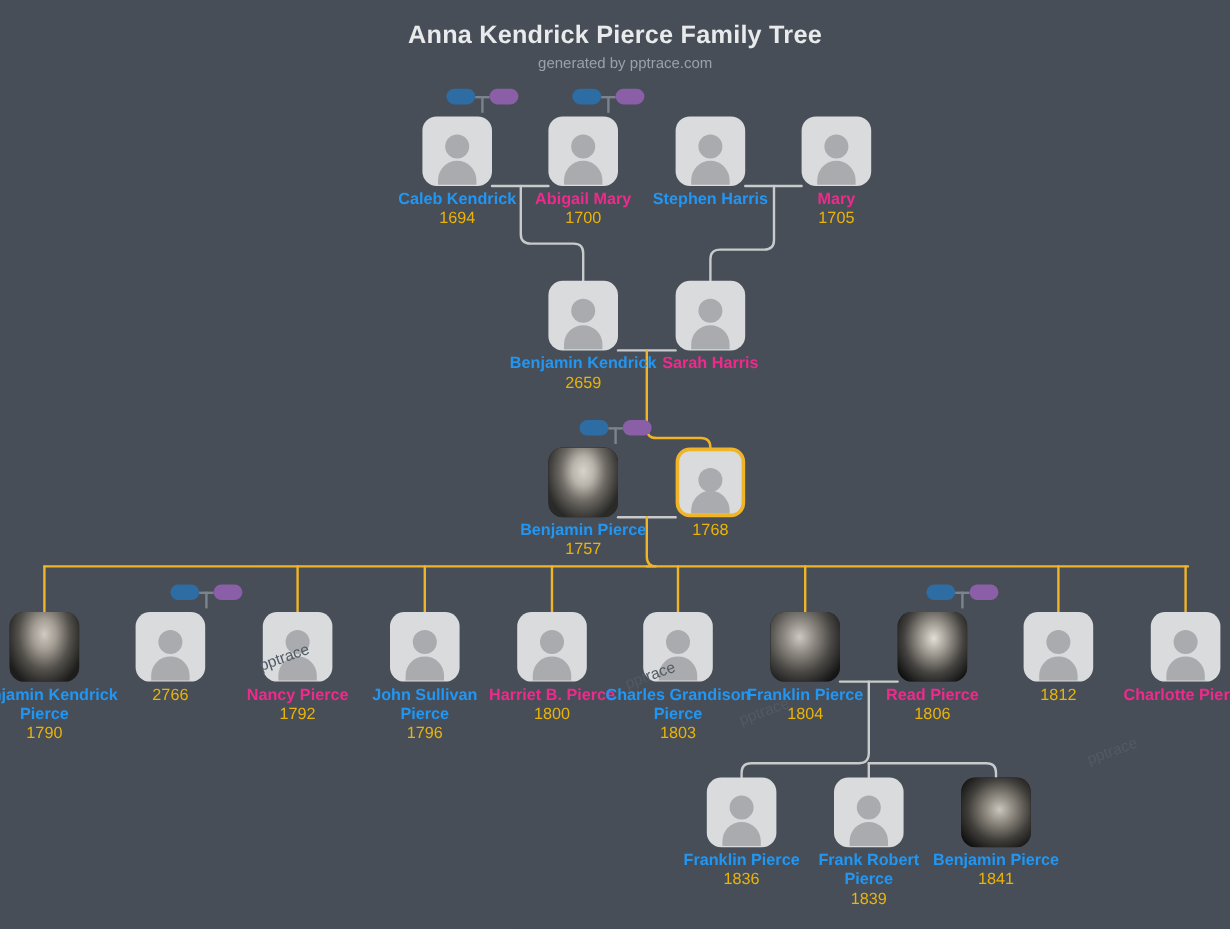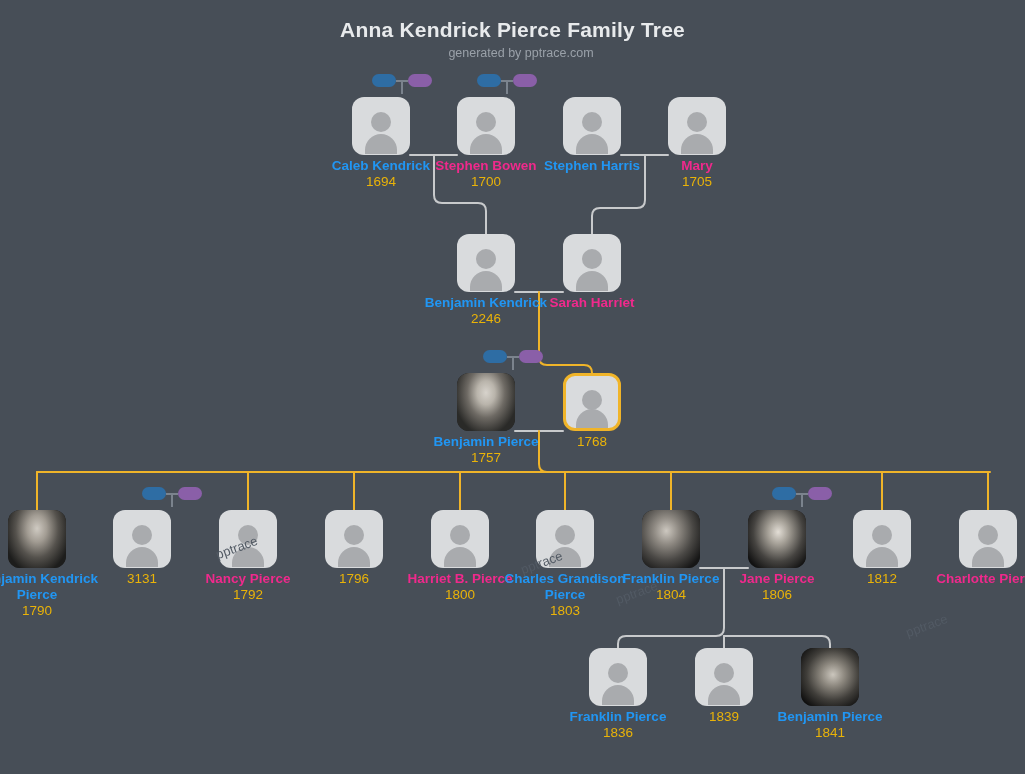--- a/index.html
+++ b/index.html
@@ -127,21 +127,21 @@
         </div>
       </div>
       <div class="person" style="left: 486px; top: 97px;">
         <div class="card">
           <div class="avatar">
             <div class="av-head"></div>
             <div class="av-body"></div>
           </div>
         </div>
         <div class="label">
-          <span class="pname f">Stephen Bowen</span>
+          <span class="pname f">Abigail Mary</span>
           <span class="pyear">1700</span>
         </div>
       </div>
       <div class="person" style="left: 592px; top: 97px;">
         <div class="card">
           <div class="avatar">
             <div class="av-head"></div>
             <div class="av-body"></div>
           </div>
         </div>
@@ -163,32 +163,32 @@
       </div>
       <div class="person" style="left: 486px; top: 234px;">
         <div class="card">
           <div class="avatar">
             <div class="av-head"></div>
             <div class="av-body"></div>
           </div>
         </div>
         <div class="label">
           <span class="pname m">Benjamin Kendrick</span>
-          <span class="pyear">2246</span>
+          <span class="pyear">2659</span>
         </div>
       </div>
       <div class="person" style="left: 592px; top: 234px;">
         <div class="card">
           <div class="avatar">
             <div class="av-head"></div>
             <div class="av-body"></div>
           </div>
         </div>
         <div class="label">
-          <span class="pname f">Sarah Harriet</span>
+          <span class="pname f">Sarah Harris</span>
         </div>
       </div>
       <div class="person" style="left: 486px; top: 373px;">
         <div class="card photo">
           <div class="por" style="background: radial-gradient(at 50% 34%, rgb(215, 211, 204) 0%, rgb(185, 180, 171) 22%, rgb(110, 106, 100) 46%, rgb(42, 42, 40) 78%);"></div>
         </div>
         <div class="label">
           <span class="pname m">Benjamin Pierce</span>
           <span class="pyear">1757</span>
         </div>
@@ -214,21 +214,21 @@
         </div>
       </div>
       <div class="person" style="left: 142px; top: 510px;">
         <div class="card">
           <div class="avatar">
             <div class="av-head"></div>
             <div class="av-body"></div>
           </div>
         </div>
         <div class="label">
-          <span class="pyear">3131</span>
+          <span class="pyear">2766</span>
         </div>
       </div>
       <div class="person" style="left: 248px; top: 510px;">
         <div class="card">
           <div class="avatar">
             <div class="av-head"></div>
             <div class="av-body"></div>
           </div>
         </div>
         <div class="label">
@@ -237,20 +237,21 @@
         </div>
       </div>
       <div class="person" style="left: 354px; top: 510px;">
         <div class="card">
           <div class="avatar">
             <div class="av-head"></div>
             <div class="av-body"></div>
           </div>
         </div>
         <div class="label">
+          <span class="pname m">John Sullivan Pierce</span>
           <span class="pyear">1796</span>
         </div>
       </div>
       <div class="person" style="left: 460px; top: 510px;">
         <div class="card">
           <div class="avatar">
             <div class="av-head"></div>
             <div class="av-body"></div>
           </div>
         </div>
@@ -278,21 +279,21 @@
         <div class="label">
           <span class="pname m">Franklin Pierce</span>
           <span class="pyear">1804</span>
         </div>
       </div>
       <div class="person" style="left: 777px; top: 510px;">
         <div class="card photo">
           <div class="por" style="background: radial-gradient(at 52% 38%, rgb(227, 222, 214) 0%, rgb(165, 160, 151) 24%, rgb(69, 67, 64) 58%, rgb(18, 18, 18) 86%);"></div>
         </div>
         <div class="label">
-          <span class="pname f">Jane Pierce</span>
+          <span class="pname f">Read Pierce</span>
           <span class="pyear">1806</span>
         </div>
       </div>
       <div class="person" style="left: 882px; top: 510px;">
         <div class="card">
           <div class="avatar">
             <div class="av-head"></div>
             <div class="av-body"></div>
           </div>
         </div>
@@ -324,20 +325,21 @@
         </div>
       </div>
       <div class="person" style="left: 724px; top: 648px;">
         <div class="card">
           <div class="avatar">
             <div class="av-head"></div>
             <div class="av-body"></div>
           </div>
         </div>
         <div class="label">
+          <span class="pname m">Frank Robert Pierce</span>
           <span class="pyear">1839</span>
         </div>
       </div>
       <div class="person" style="left: 830px; top: 648px;">
         <div class="card photo">
           <div class="por" style="background: radial-gradient(at 55% 46%, rgb(203, 198, 189) 0%, rgb(141, 136, 127) 26%, rgb(64, 62, 58) 58%, rgb(14, 14, 14) 88%);"></div>
         </div>
         <div class="label">
           <span class="pname m">Benjamin Pierce</span>
           <span class="pyear">1841</span>

